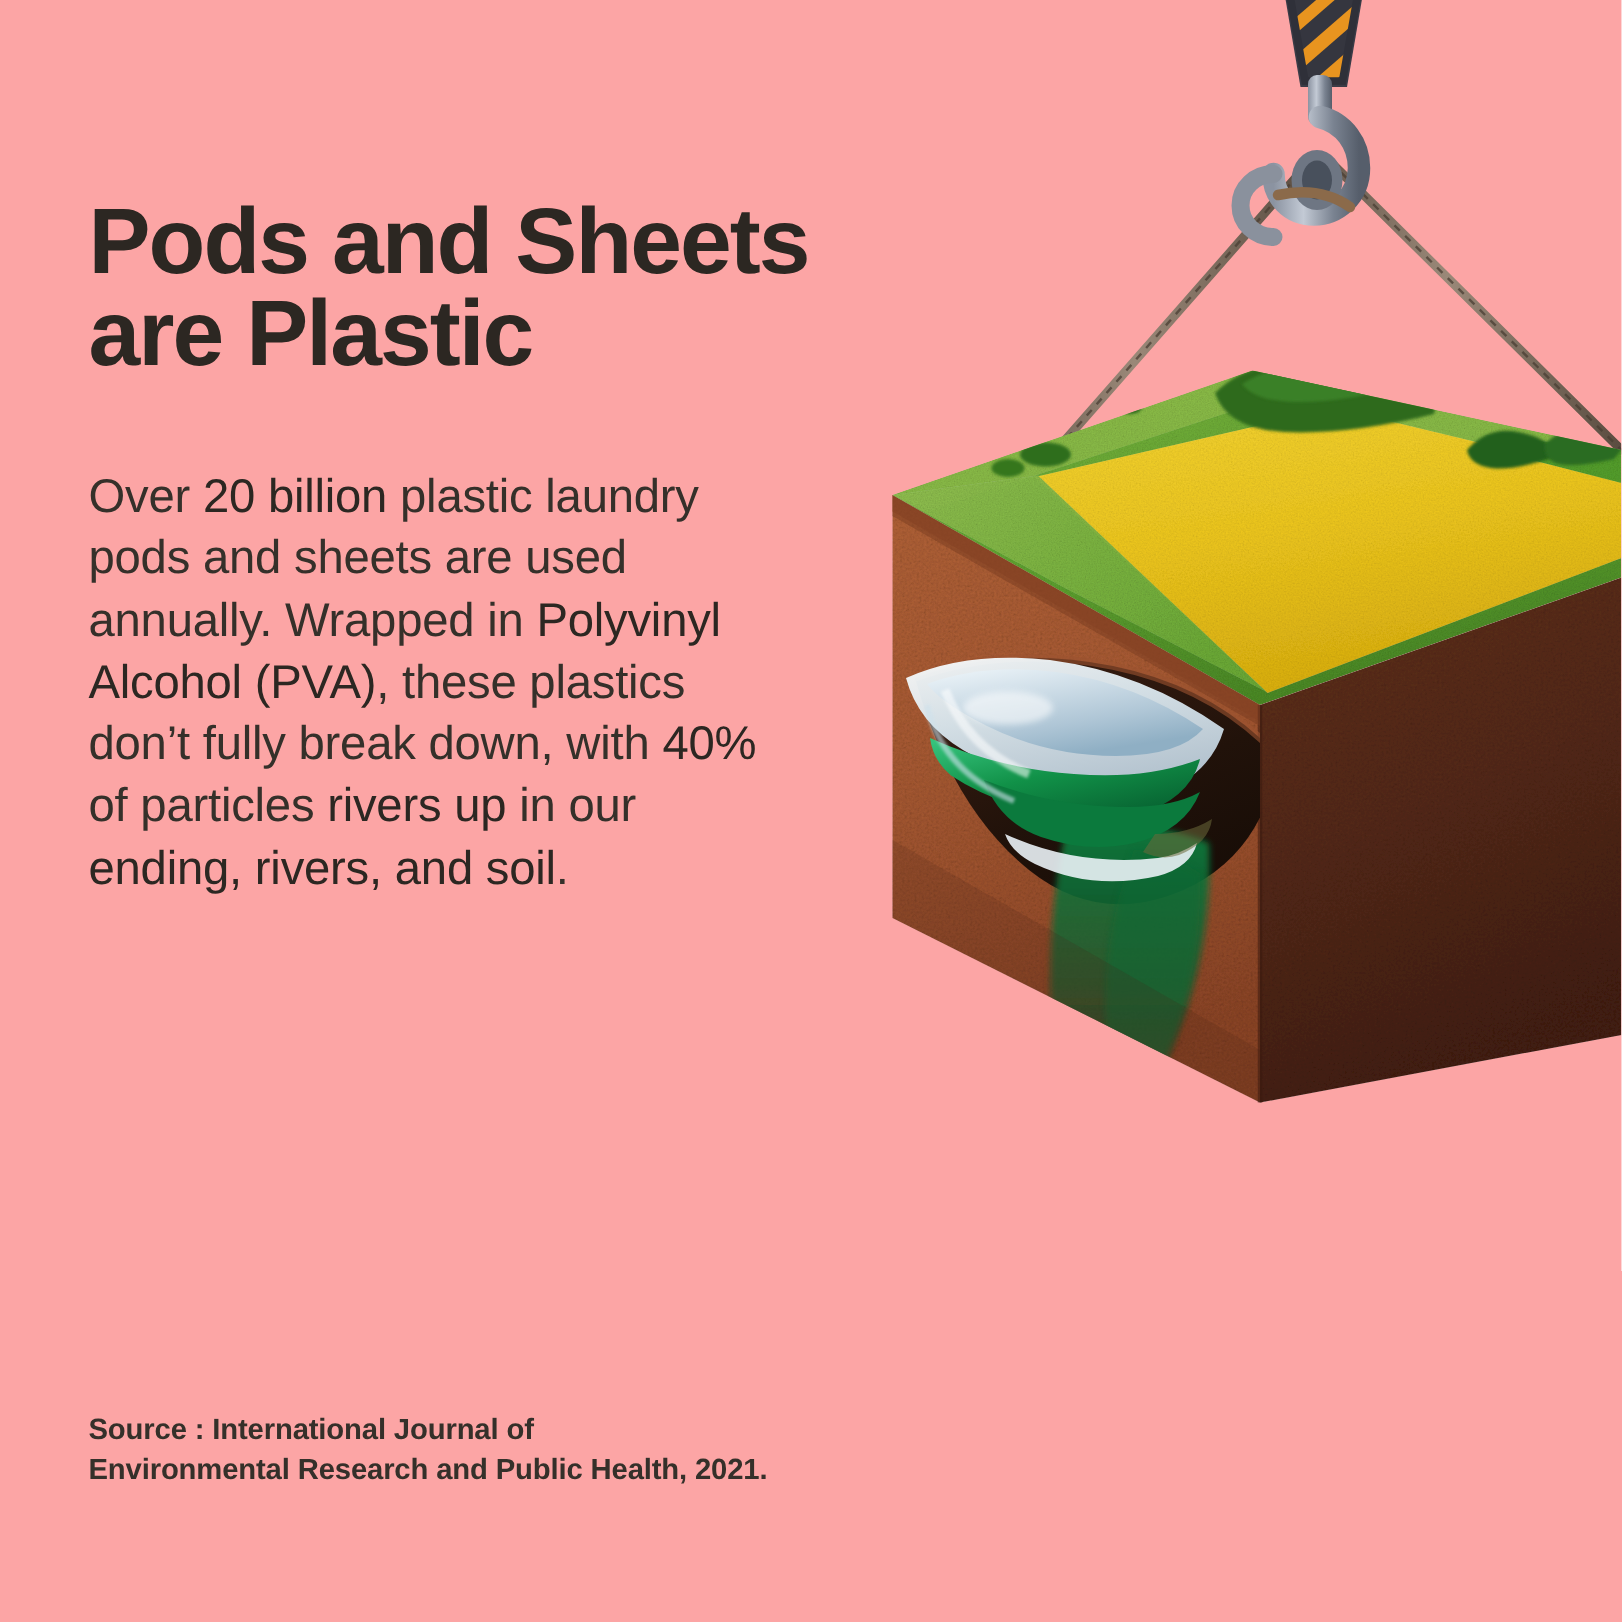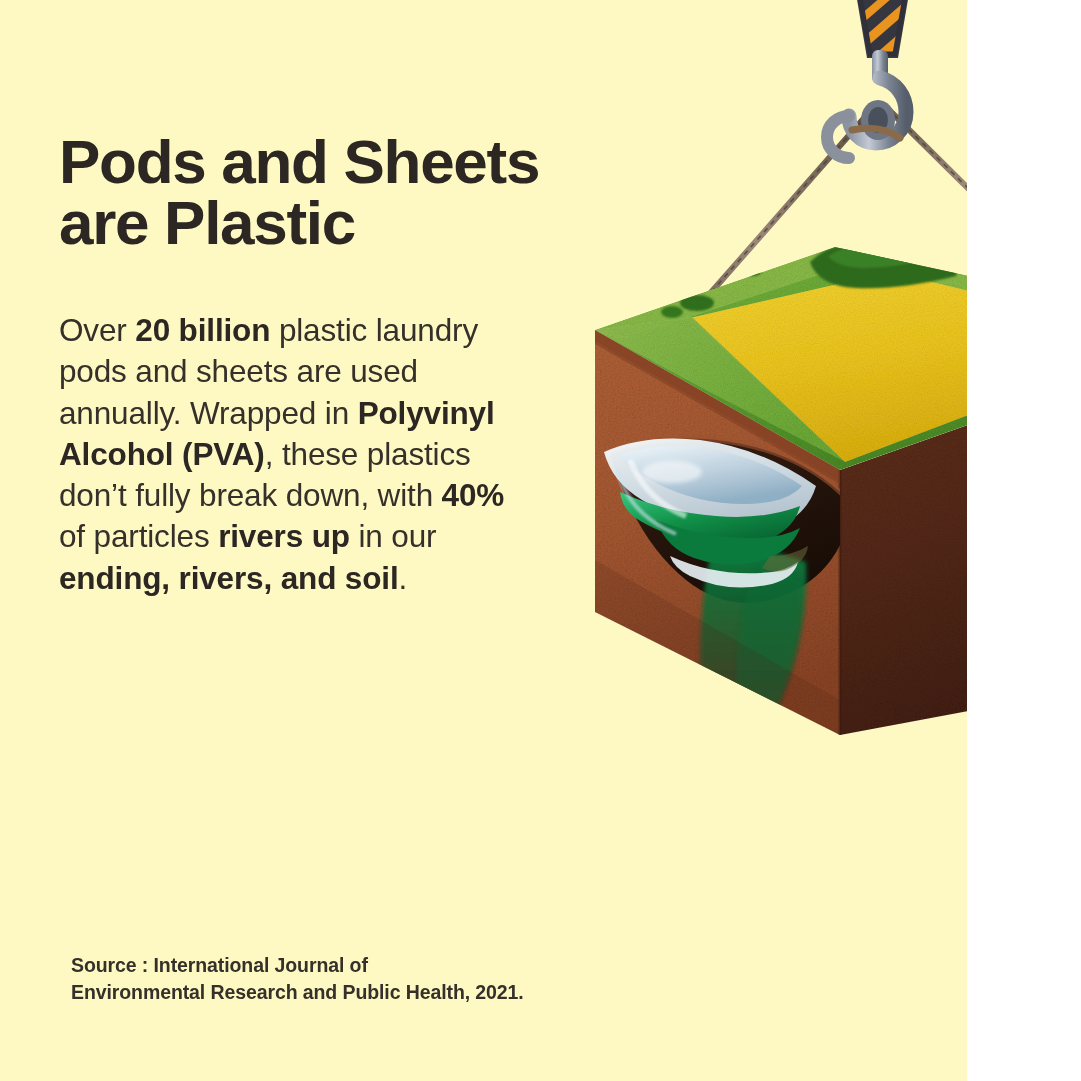--- a/index.html
+++ b/index.html
@@ -2,24 +2,24 @@
 <html><head>
 <meta charset="utf-8">
 <style>
   html, body {
     margin: 0;
     padding: 0;
     background: #ffffff;
   }
   #poster {
     position: relative;
-    width: 967px;
+    width: 1081px;
     height: 1081px;
     overflow: hidden;
-    background: #fef9c3;
+    background: #fca5a5;
     font-family: "Liberation Sans", sans-serif;
     -webkit-font-smoothing: antialiased;
   }
 
   
   .headline {
     position: absolute;
     left: 59px;
     top: 131px;
     width: 560px;
@@ -38,28 +38,28 @@
     left: 59px;
     top: 310px;
     width: 470px;
     margin: 0;
     font-size: 31.5px;
     line-height: 1.31;
     letter-spacing: -0.15px;
     color: #35302A;
     font-weight: 400;
   }
-  .body-copy b { font-weight: 700; color: #2C2722; }
+  .body-copy b { font-weight: 400; color: #2C2722; }
 
   .source {
     position: absolute;
     left: 59px;
     top: 940px;
     width: 600px;
-    margin: 12px;
+    margin: 0;
     font-size: 19.5px;
     line-height: 1.38;
     font-weight: 700;
     letter-spacing: -0.1px;
     color: #35302A;
     white-space: pre-line;
   }
 
   
   #illustration {

